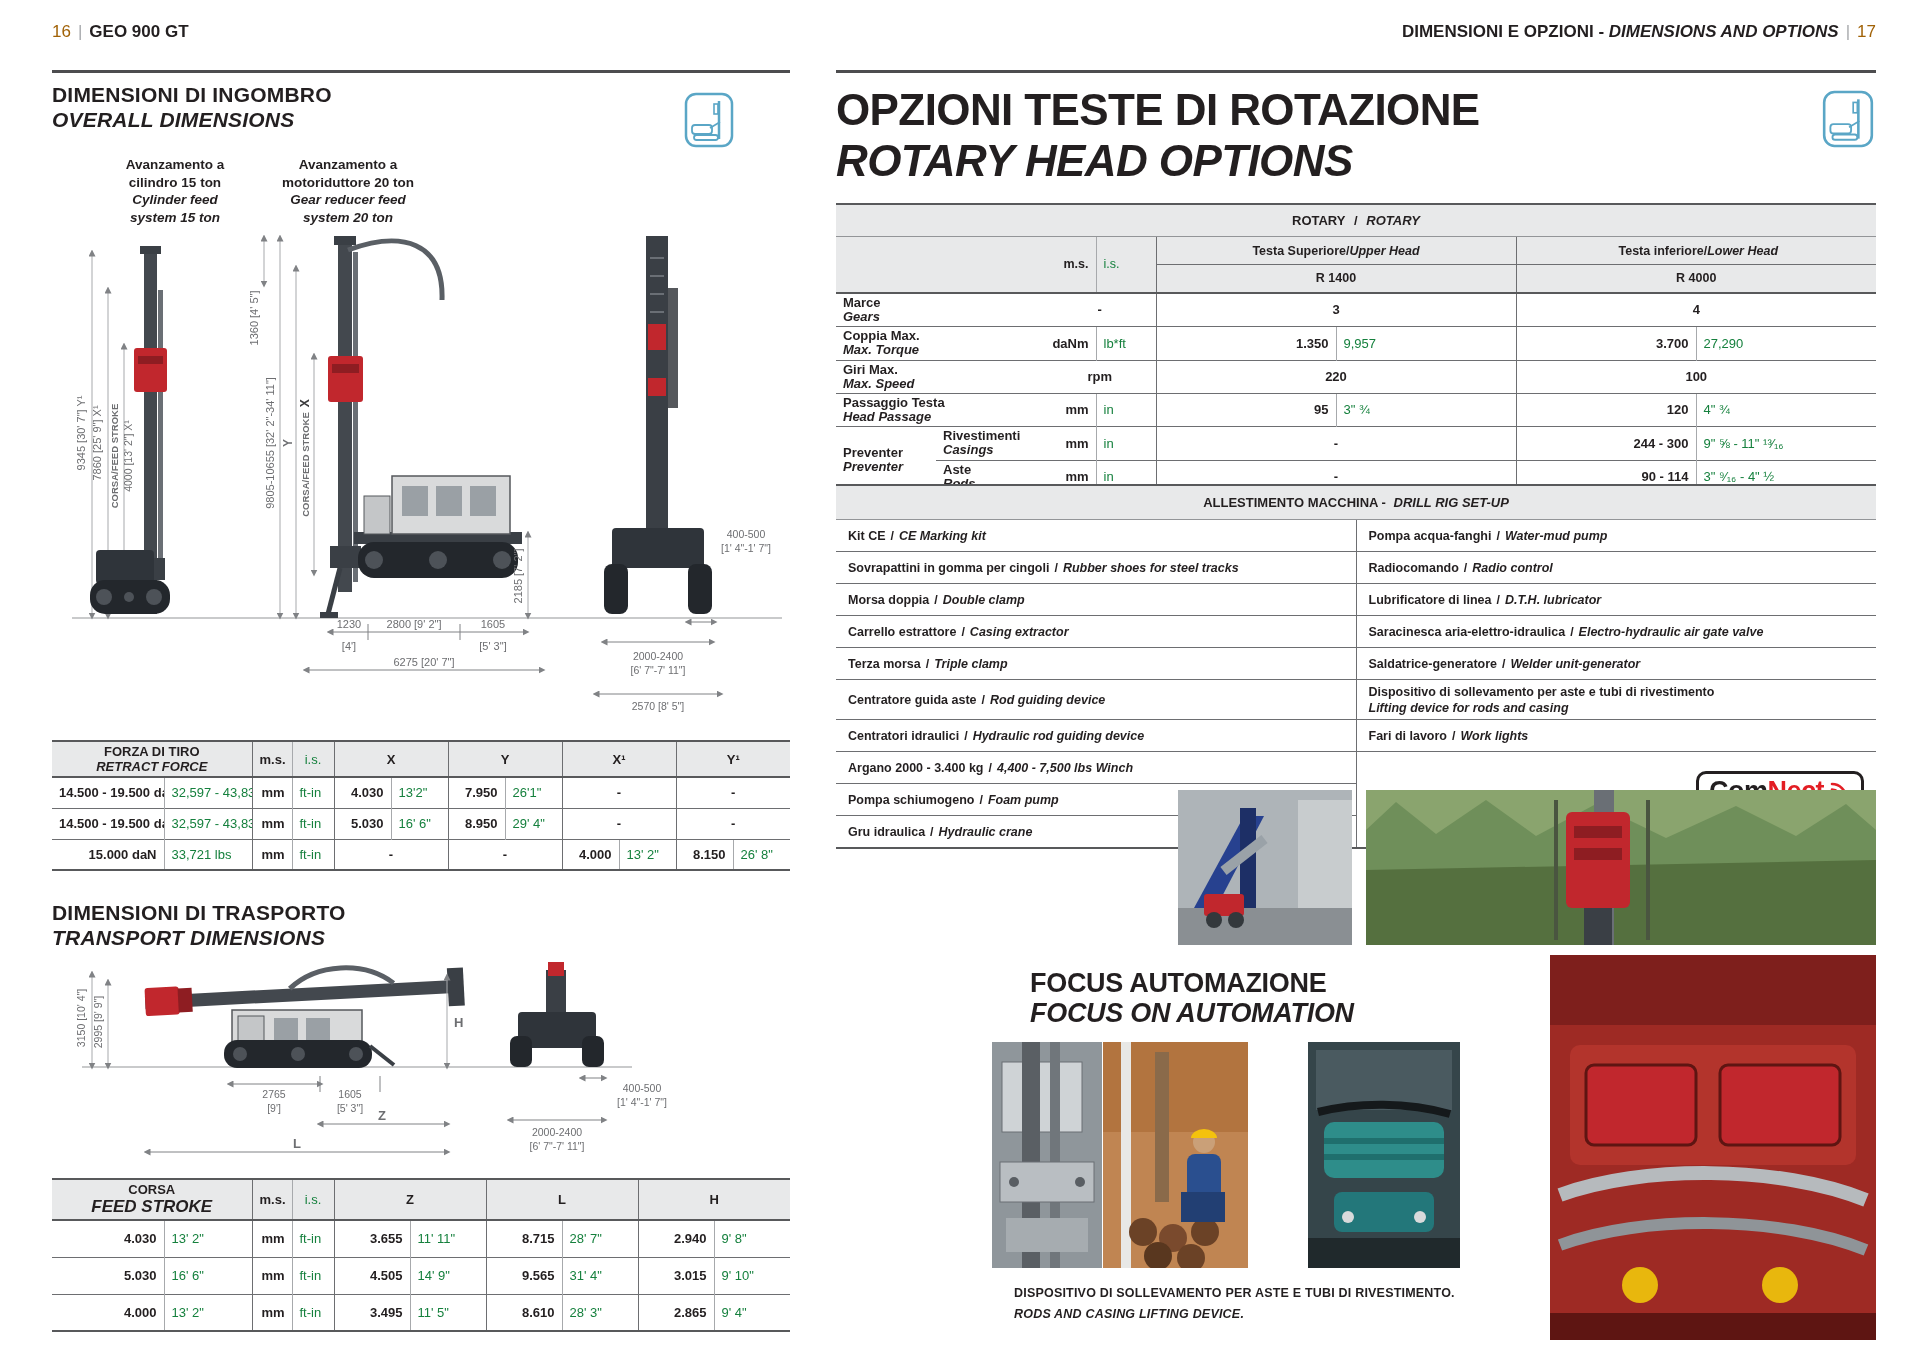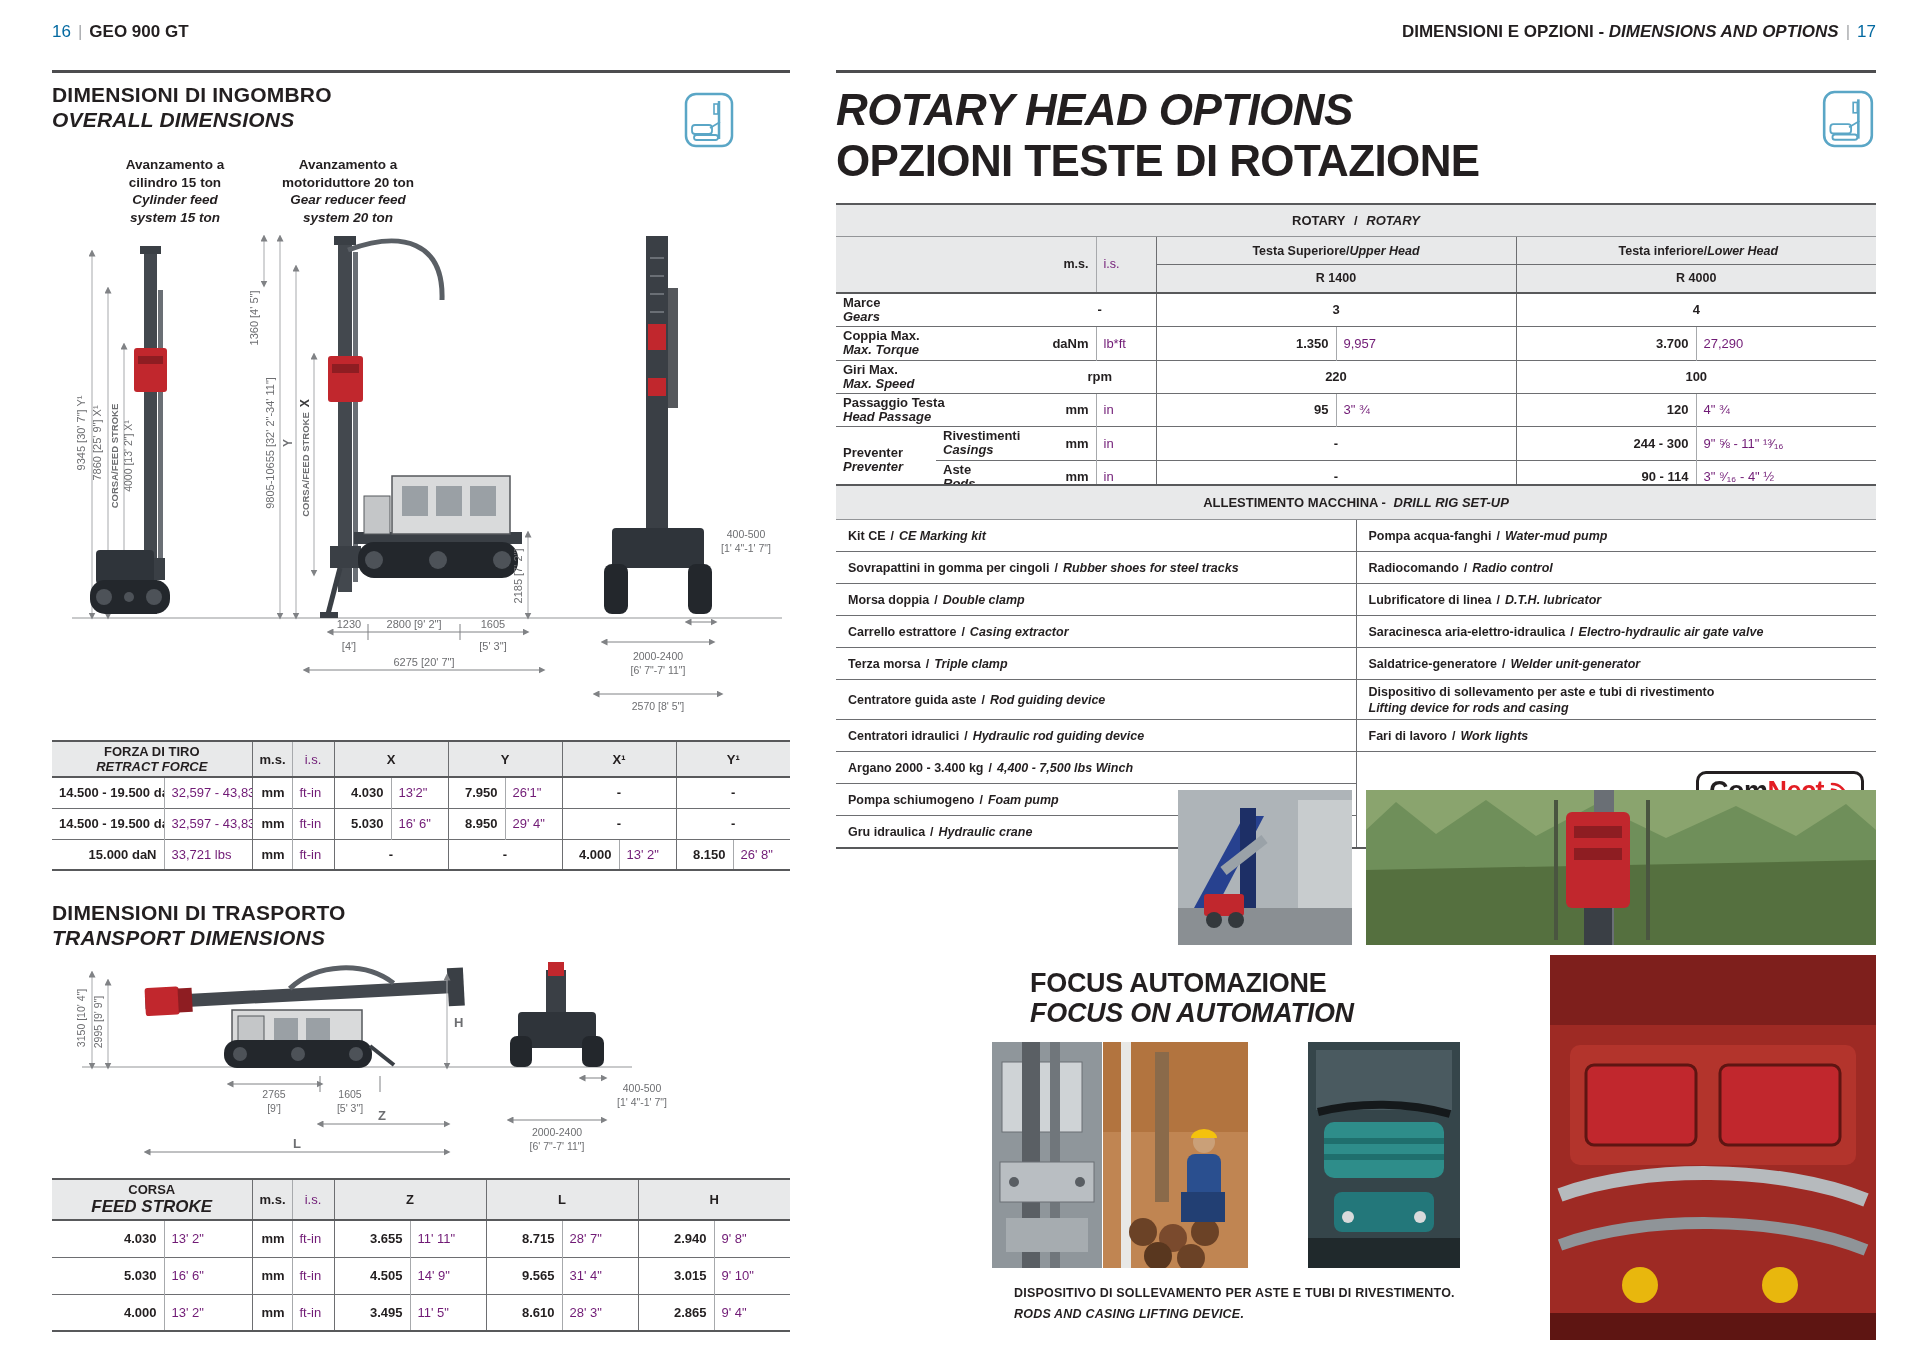--- a/index.html
+++ b/index.html
@@ -1,24 +1,24 @@
 <!DOCTYPE html>
 <html><head>
 <meta charset="utf-8">
 <style>
   html,body{margin:0;padding:0;background:#fff;}
   .sheet{position:relative;width:1920px;height:1357px;background:#ffffff;
          font-family:"Liberation Sans",sans-serif;color:#231f20;overflow:hidden;}
   .abs{position:absolute;}
   .b{font-weight:700;}
   .i{font-style:italic;}
-  .lt{font-weight:400;color:#701a75;}
+  .lt{font-weight:400;color:#15803d;}
   
   .hdr{font-size:17px;white-space:nowrap;}
-  .hdr .pg{font-weight:400;color:#0369a1;}
+  .hdr .pg{font-weight:400;color:#a16207;}
   .hdr .sep{color:#a7a9ac;font-weight:300;padding:0 7px;}
   .rule{height:3px;background:#4d4d4f;}
   .sec-title{font-size:21px;line-height:25px;font-weight:700;letter-spacing:.2px;}
   .big-title{font-size:44px;line-height:51px;font-weight:800;letter-spacing:-.6px;white-space:nowrap;}
   .feed-label{font-size:13.5px;line-height:17.5px;font-weight:700;text-align:center;}
   
   table.spec{border-collapse:collapse;table-layout:fixed;width:100%;}
   .spec td{padding:2px 7px;font-size:13px;vertical-align:middle;overflow:hidden;white-space:nowrap;}
   .spec tr.band td{background:#e8e9ea;border-top:2px solid #58595b;border-bottom:1px solid #939598;
                    height:27px;text-align:center;}
@@ -382,22 +382,22 @@
   </tbody>
     </table>
 
   <div class="abs hdr" style="right:44px;top:22px;text-align:right;">
     <span class="b">DIMENSIONI E OPZIONI -</span>
     <span class="b i">DIMENSIONS AND OPTIONS</span><span class="sep">|</span><span class="pg">17</span>
   </div>
   <div class="abs rule" style="left:836px;top:70px;width:1040px;"></div>
 
   <div class="abs" style="left:836px;top:84px;">
+    <div class="big-title">OPZIONI TESTE DI ROTAZIONE</div>
     <div class="big-title i" style="font-weight:700;">ROTARY HEAD OPTIONS</div>
-    <div class="big-title">OPZIONI TESTE DI ROTAZIONE</div>
   </div>
 
   <div class="abs" style="left:1822px;top:90px;">
     <svg width="52" height="58" viewBox="0 0 50 56">
       <rect x="2" y="2" width="46" height="52" rx="10" fill="#fff" stroke="#5aa6c6" stroke-width="2.5"></rect>
       <line x1="35" y1="9" x2="35" y2="47" stroke="#5aa6c6" stroke-width="2.5"></line>
       <rect x="30" y="12" width="4" height="10" fill="none" stroke="#5aa6c6" stroke-width="1.6"></rect>
       <rect x="8" y="33" width="20" height="9" rx="3" fill="none" stroke="#5aa6c6" stroke-width="1.8"></rect>
       <rect x="10" y="43" width="24" height="5" rx="2.5" fill="none" stroke="#5aa6c6" stroke-width="1.8"></rect>
       <line x1="26" y1="36" x2="36" y2="30" stroke="#5aa6c6" stroke-width="1.6"></line>

